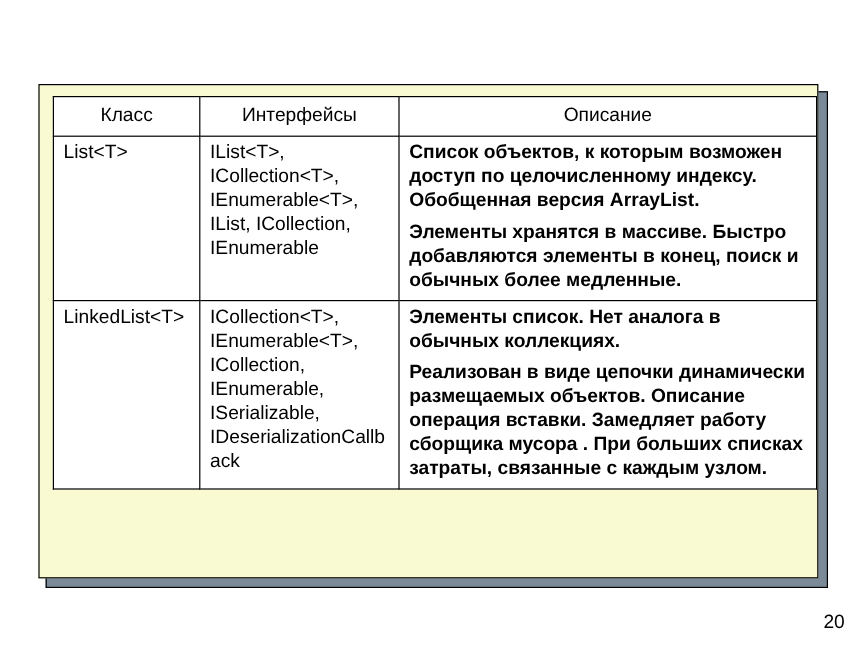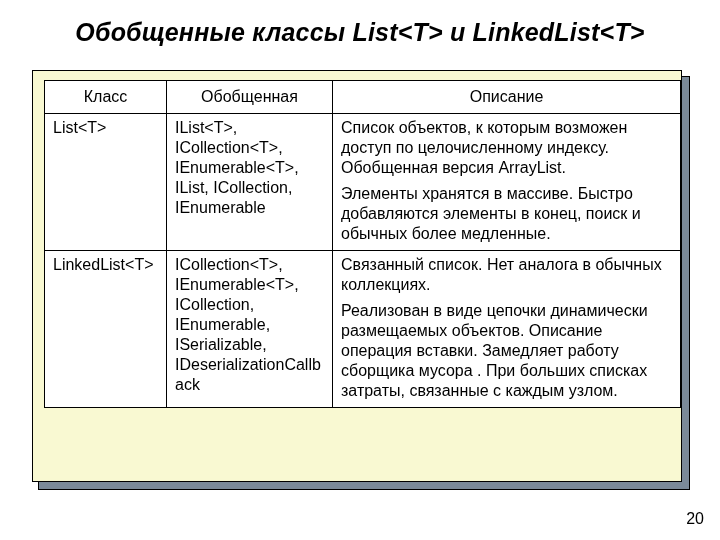--- a/index.html
+++ b/index.html
@@ -71,67 +71,67 @@
     text-align: center;
     font-weight: normal;
     padding-top: 6px;
     padding-bottom: 6px;
   }
   col.c1 { width: 122px; }
   col.c2 { width: 166px; }
   col.c3 { width: 348px; }
   .desc p {
     margin: 0 0 6px 0;
+    font-weight: bold;
   }
   .desc p:last-child {
     margin-bottom: 0;
   }
   .pagenum {
     position: absolute;
     right: 16px;
     bottom: 12px;
     font-size: 16px;
   }
 </style>
 </head>
 <body>
 
 <div class="slide">
-  <div class="title">Обобщенные классы List&lt;T&gt; и LinkedList&lt;T&gt;</div>
 
   <div class="backdrop-shadow"></div>
   <div class="backdrop"></div>
 
   <table class="tbl">
     <colgroup>
       <col class="c1">
         <col class="c2">
         <col class="c3">
     </colgroup>
     <thead>
       <tr>
         <th>Класс</th>
-        <th>Обобщенная</th>
+        <th>Интерфейсы</th>
         <th>Описание</th>
       </tr>
     </thead>
     <tbody>
       <tr>
         <td>List&lt;T&gt;</td>
         <td>IList&lt;T&gt;, ICollection&lt;T&gt;, IEnumerable&lt;T&gt;, IList, ICollection, IEnumerable</td>
         <td class="desc">
           <p>Список объектов, к которым возможен доступ по целочисленному индексу. Обобщенная версия ArrayList.</p>
           <p>Элементы хранятся в массиве. Быстро добавляются элементы в конец, поиск и обычных более медленные.</p>
         </td>
       </tr>
       <tr>
         <td>LinkedList&lt;T&gt;</td>
         <td>ICollection&lt;T&gt;, IEnumerable&lt;T&gt;, ICollection, IEnumerable, ISerializable, IDeserializationCallback</td>
         <td class="desc">
-          <p>Связанный список. Нет аналога в обычных коллекциях.</p>
+          <p>Элементы список. Нет аналога в обычных коллекциях.</p>
           <p>Реализован в виде цепочки динамически размещаемых объектов. Описание операция вставки. Замедляет работу сборщика мусора . При больших списках затраты, связанные с каждым узлом.</p>
         </td>
       </tr>
     </tbody>
   </table>
 
   <div class="pagenum">20</div>
 </div>
 
 </body></html>

